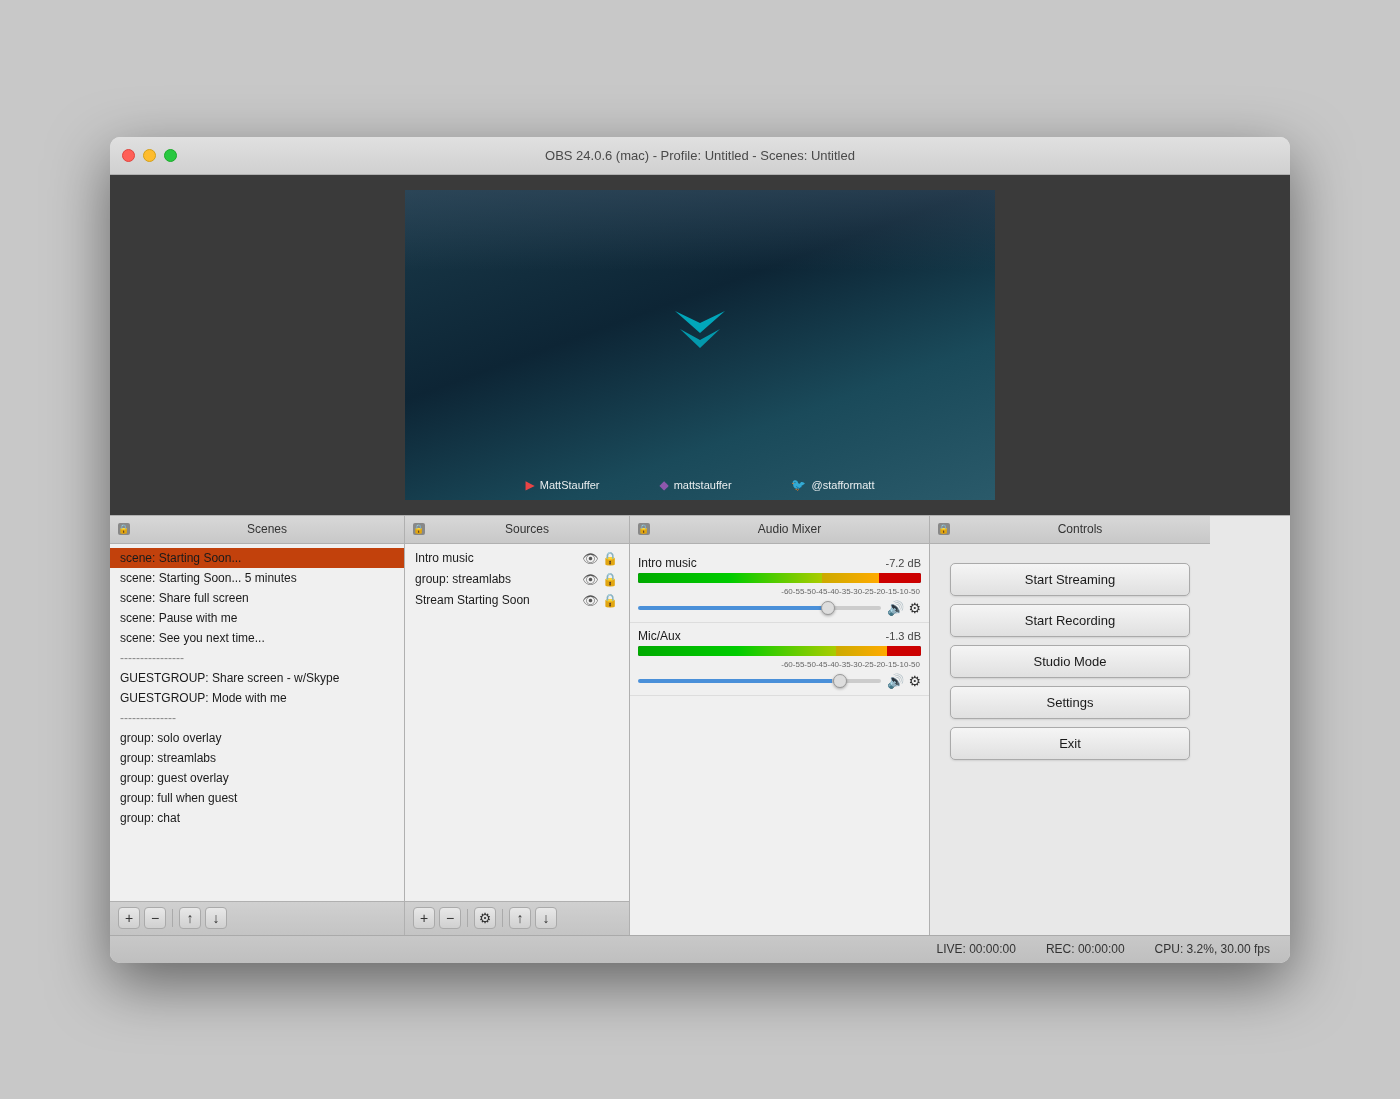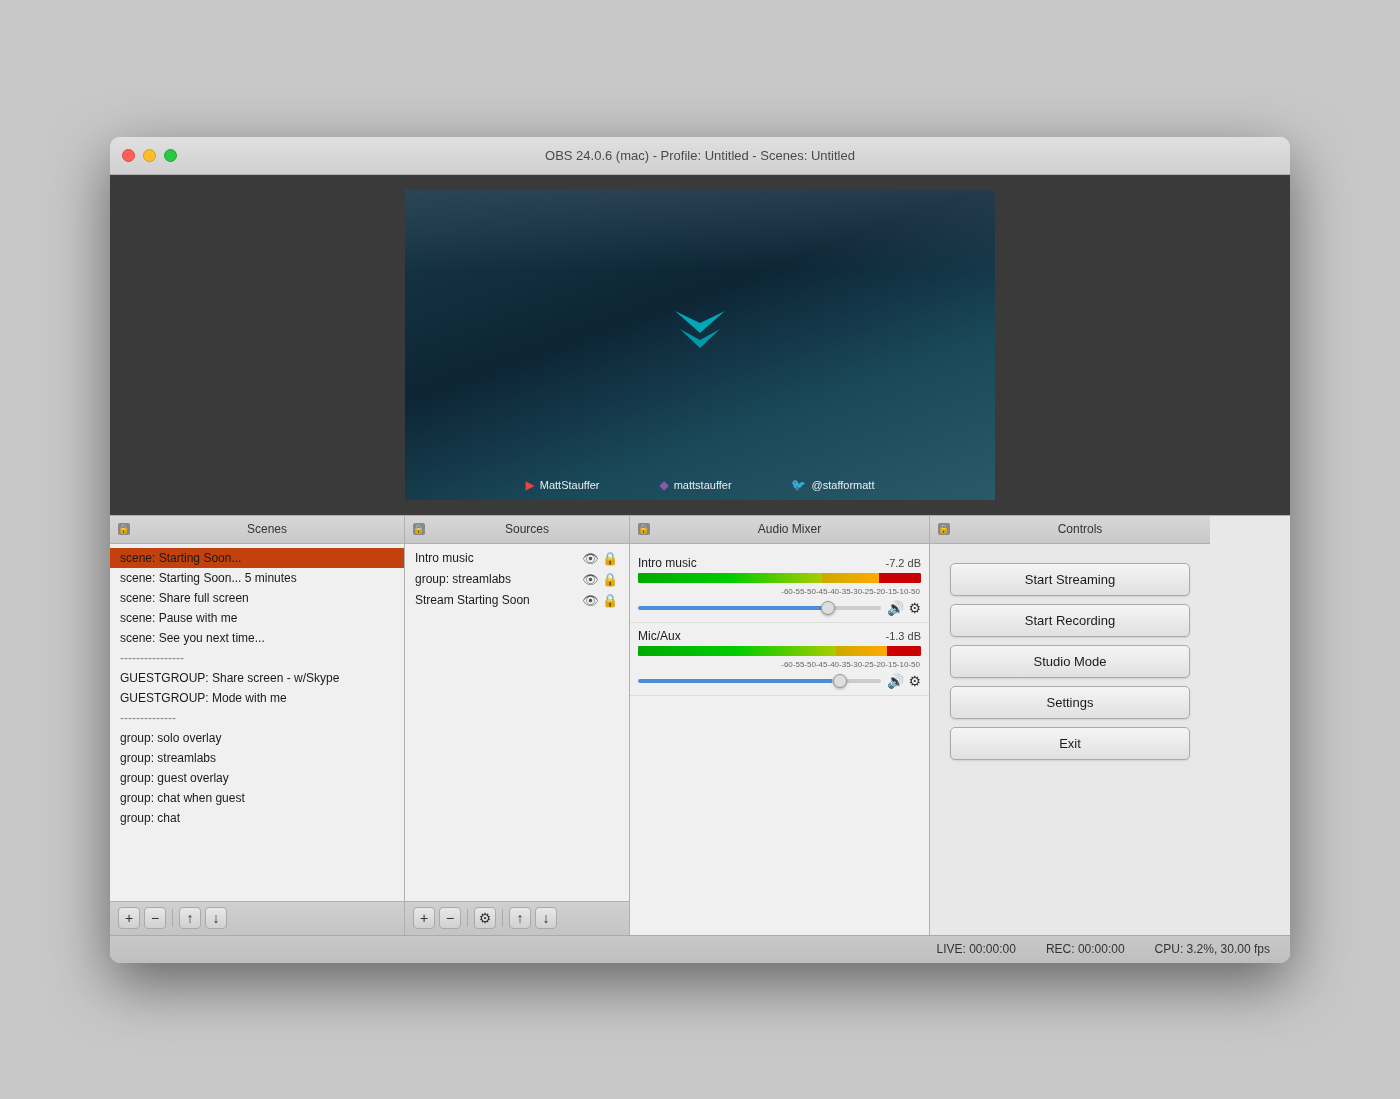--- a/index.html
+++ b/index.html
@@ -396,21 +396,21 @@
           <div class="scene-item">scene: Share full screen</div>
           <div class="scene-item">scene: Pause with me</div>
           <div class="scene-item">scene: See you next time...</div>
           <div class="scene-item separator">----------------</div>
           <div class="scene-item">GUESTGROUP: Share screen - w/Skype</div>
           <div class="scene-item">GUESTGROUP: Mode with me</div>
           <div class="scene-item separator">--------------</div>
           <div class="scene-item">group: solo overlay</div>
           <div class="scene-item">group: streamlabs</div>
           <div class="scene-item">group: guest overlay</div>
-          <div class="scene-item">group: chat when guest</div>
+          <div class="scene-item">group: full when guest</div>
           <div class="scene-item">group: chat</div>
         </div>
       <div class="panel-footer">
         <div class="footer-btn">+</div>
         <div class="footer-btn">−</div>
         <div class="footer-sep"></div>
         <div class="footer-btn">↑</div>
         <div class="footer-btn">↓</div>
       </div>
     </div>

